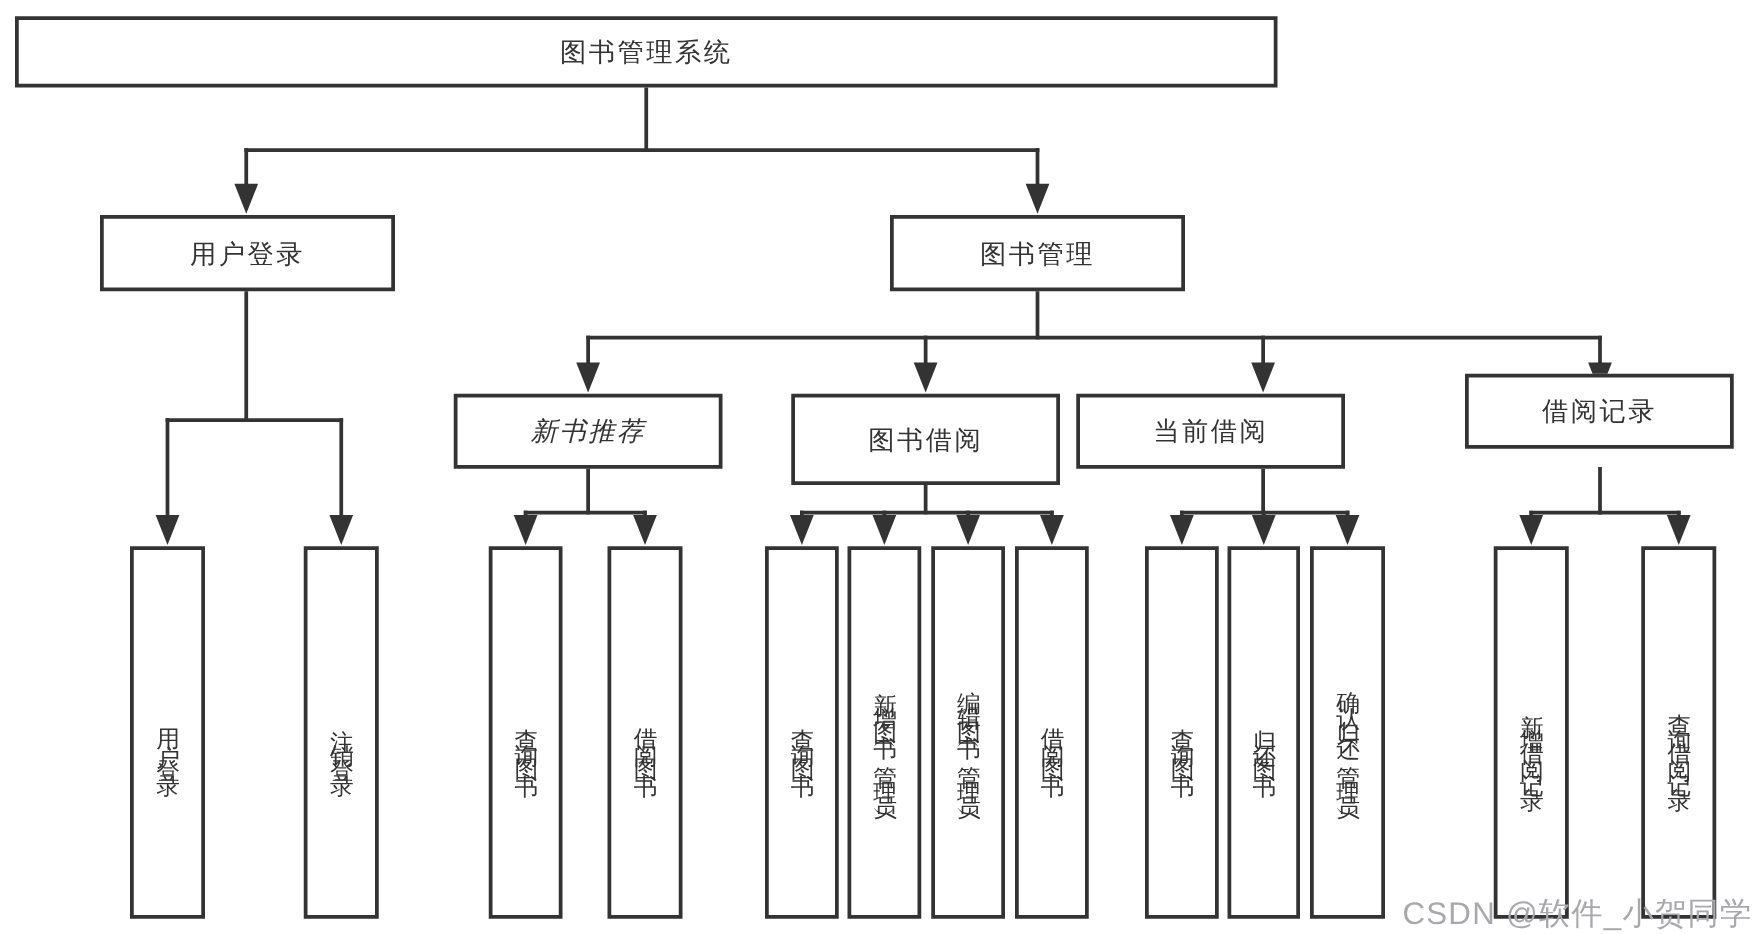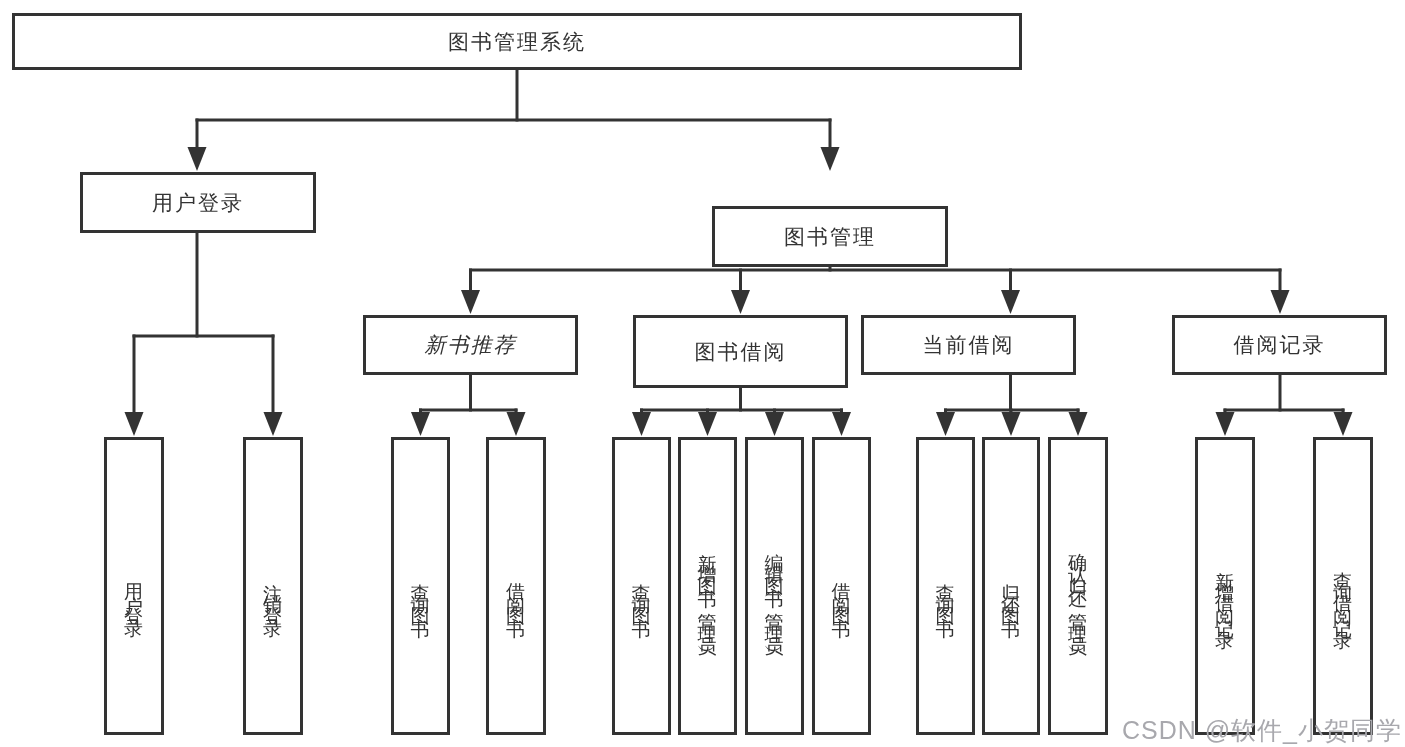--- a/index.html
+++ b/index.html
@@ -130,34 +130,34 @@
   <polygon points="1343,436 1333.5,412 1352.5,412"></polygon>
 </svg>
 
 <div class="box hbox" style="left:12px;top:13px;width:1010px;height:57px;">
   <span>图书管理系统</span>
 </div>
 
 <div class="box hbox" style="left:80px;top:172px;width:236px;height:61px;">
   <span>用户登录</span>
 </div>
-<div class="box hbox" style="left:712px;top:172px;width:236px;height:61px;margin-top:34px;">
+<div class="box hbox" style="left:712px;top:172px;width:236px;height:61px;">
   <span>图书管理</span>
 </div>
 
 <div class="box hbox" style="left:363px;top:315px;width:215px;height:60px;font-style:italic;">
   <span>新书推荐</span>
 </div>
 <div class="box hbox" style="left:633px;top:315px;width:215px;height:73px;">
   <span>图书借阅</span>
 </div>
 <div class="box hbox" style="left:861px;top:315px;width:215px;height:60px;">
   <span>当前借阅</span>
 </div>
-<div class="box hbox" style="left:1172px;top:315px;width:215px;height:60px;">
+<div class="box hbox" style="left:1172px;top:299px;width:215px;height:60px;">
   <span>借阅记录</span>
 </div>
 
 <div class="box vbox" style="left:104px;top:437px;width:60px;height:298px;">
   <span>用户登录</span>
 </div>
 <div class="box vbox" style="left:243px;top:437px;width:60px;height:298px;">
   <span>注销登录</span>
 </div>
 

